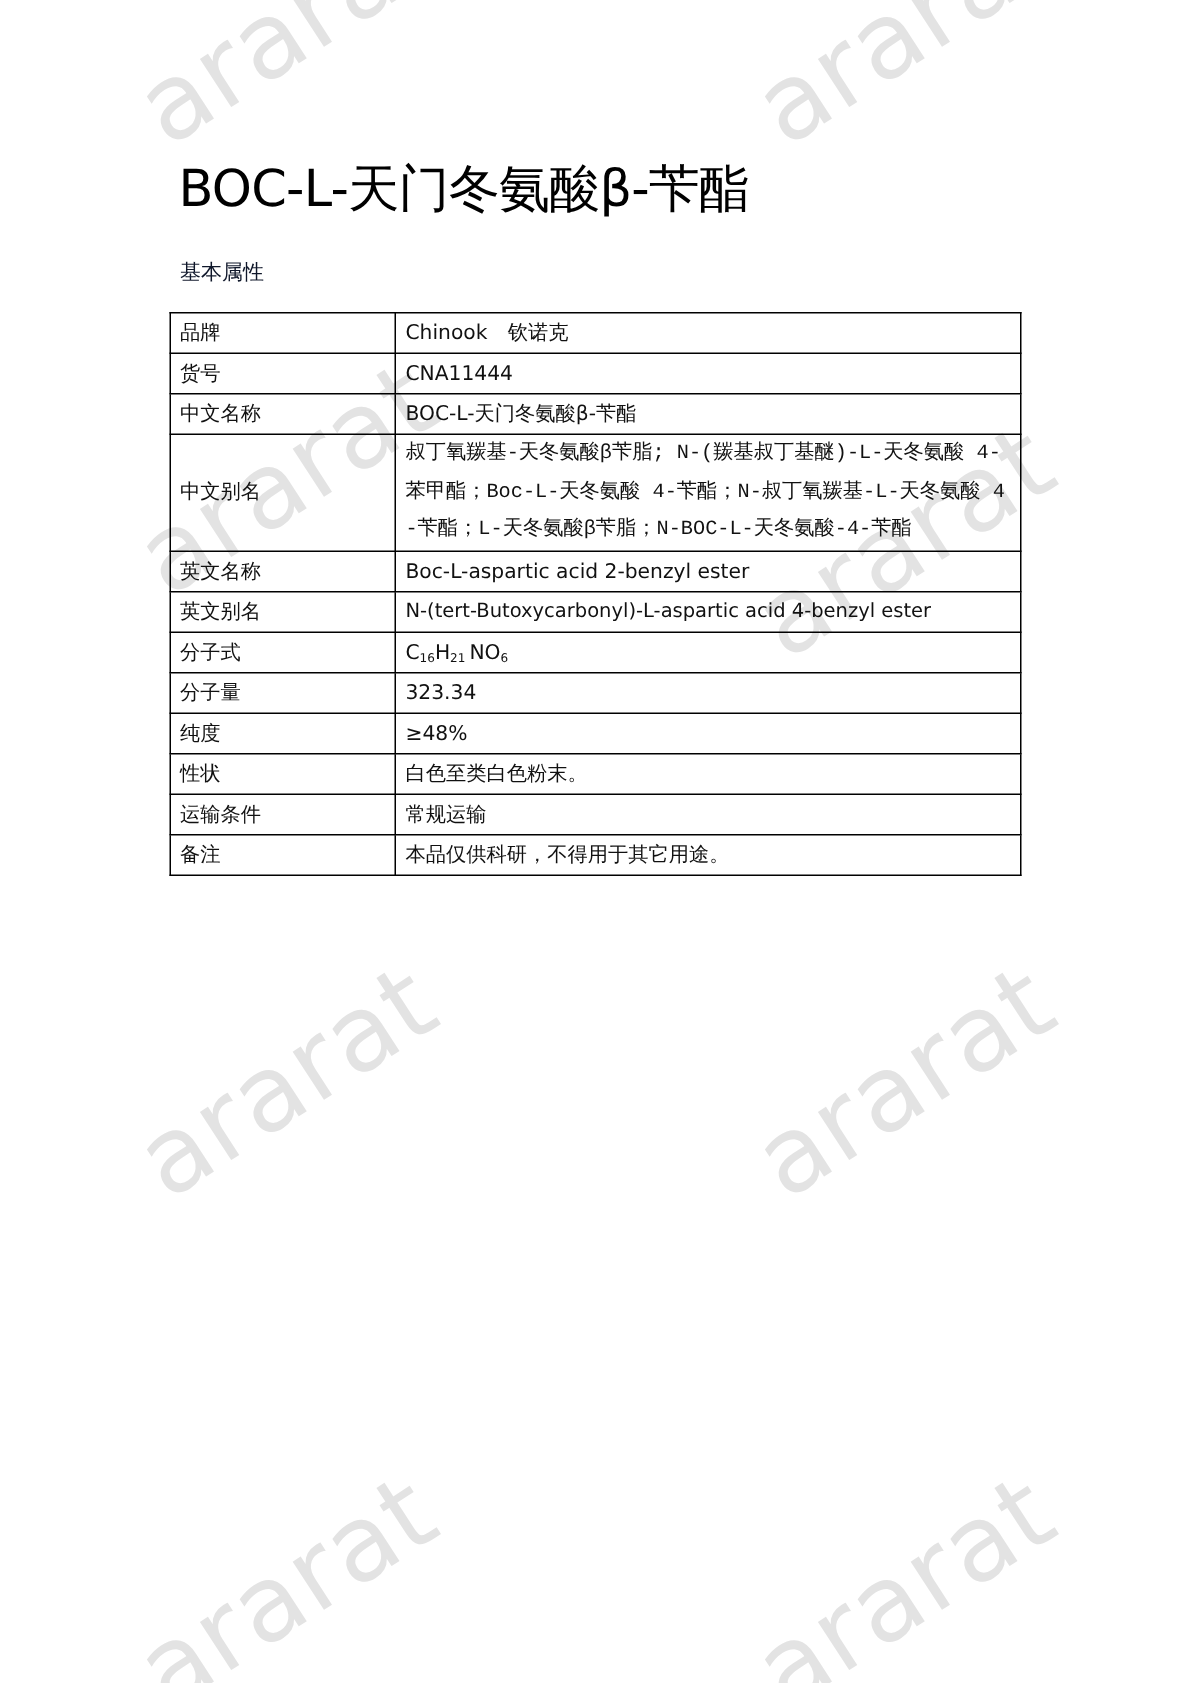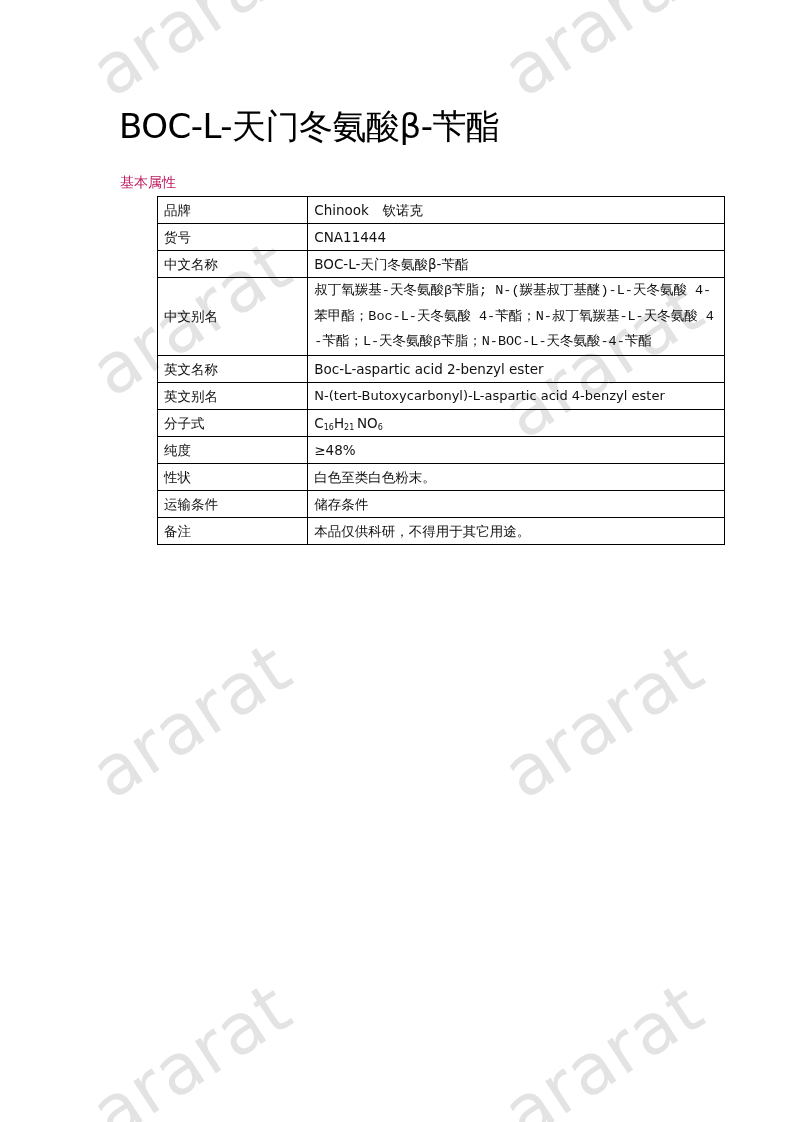--- a/index.html
+++ b/index.html
@@ -48,32 +48,31 @@
     color: #000000;
     letter-spacing: -0.5px;
     line-height: 44px;
     white-space: nowrap;
   }
   .section-label {
     position: absolute;
     left: 120px;
     top: 172px;
     font-size: 14px;
-    color: #be185d;
+    color: #0f172a;
     line-height: 20px;
   }
   table.props {
     position: absolute;
     left: 113px;
-    top: 196px;
+    top: 208px;
     width: 568px;
     border-collapse: collapse;
     font-size: 13.5px;
     color: #111111;
-    margin-left: 44px;
   }
   table.props td {
     border: 1px solid #000000;
     padding: 0 6px;
     height: 26px;
     line-height: 26px;
     vertical-align: middle;
   }
   table.props td.k {
     width: 138px;
@@ -139,30 +138,34 @@
       </tr>
       <tr>
         <td class="k">英文别名</td>
         <td class="v" style="font-size:13px; white-space:nowrap;">N-(tert-Butoxycarbonyl)-L-aspartic acid 4-benzyl ester</td>
       </tr>
       <tr>
         <td class="k">分子式</td>
         <td class="v"><span>C</span><sub>16</sub><span>H</span><sub>21</sub> <span>NO</span><sub>6</sub></td>
       </tr>
       <tr>
+        <td class="k">分子量</td>
+        <td class="v">323.34</td>
+      </tr>
+      <tr>
         <td class="k">纯度</td>
         <td class="v">≥48%</td>
       </tr>
       <tr>
         <td class="k">性状</td>
         <td class="v">白色至类白色粉末。</td>
       </tr>
       <tr>
         <td class="k">运输条件</td>
-        <td class="v">储存条件</td>
+        <td class="v">常规运输</td>
       </tr>
       <tr>
         <td class="k">备注</td>
         <td class="v">本品仅供科研，不得用于其它用途。</td>
       </tr>
     </tbody>
   </table>
 </div>
 
 </body></html>

